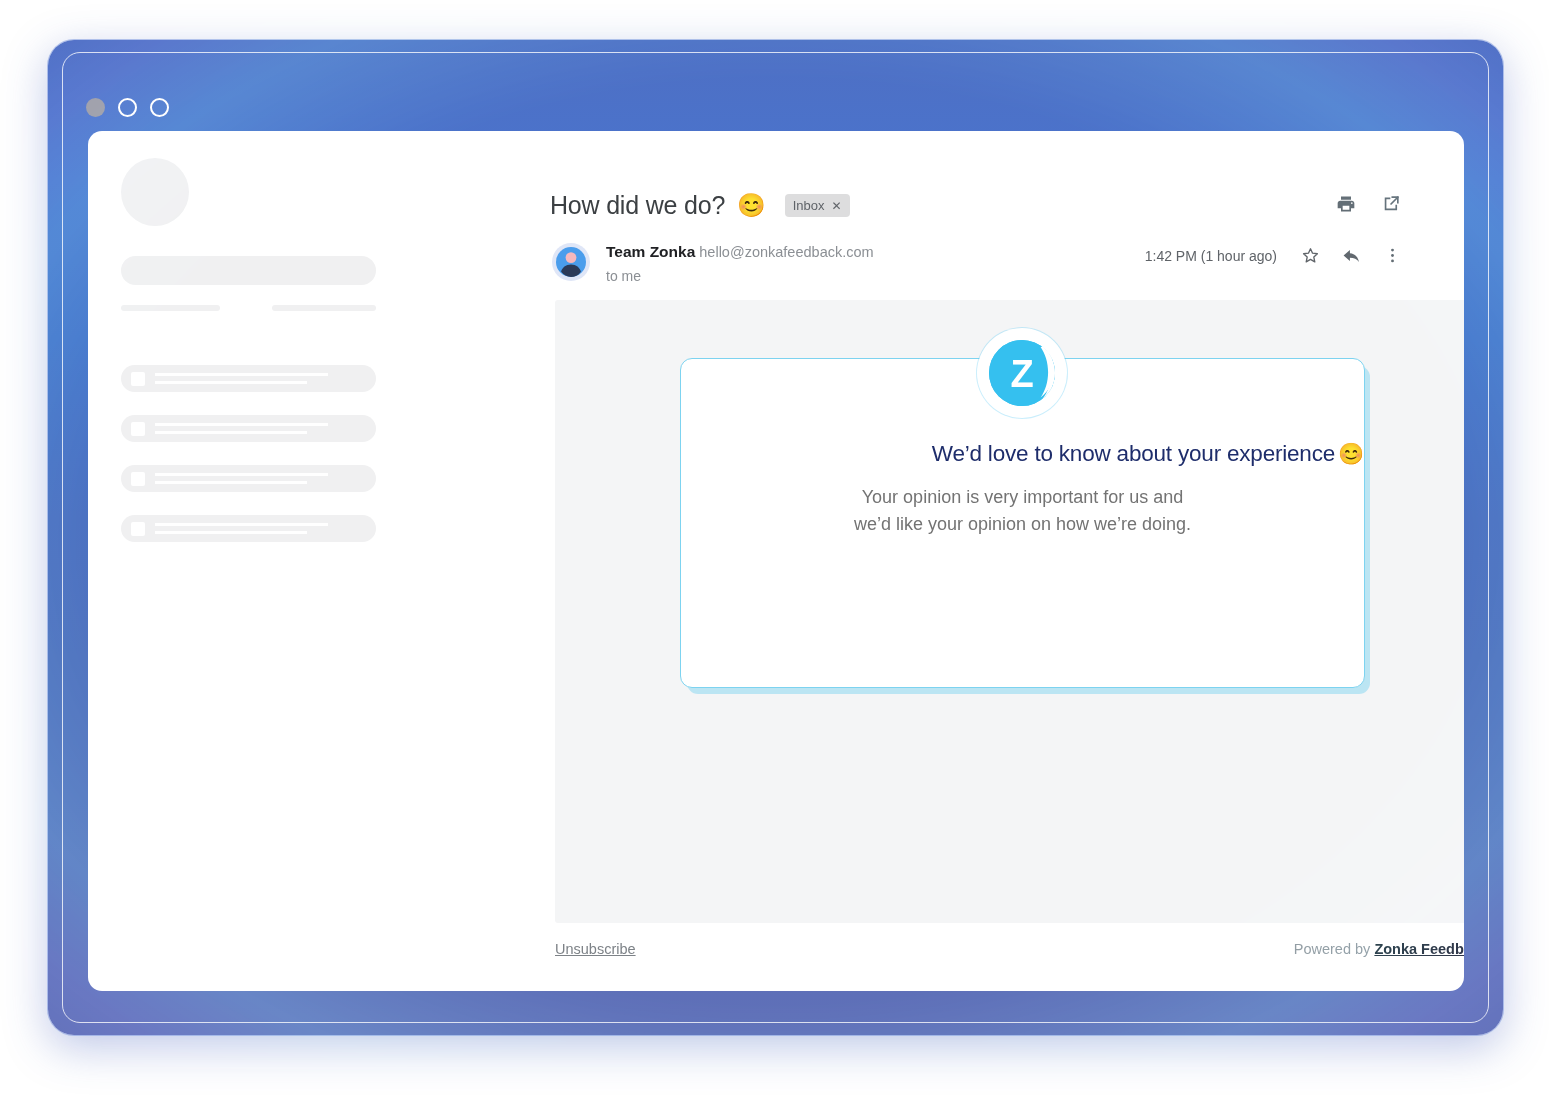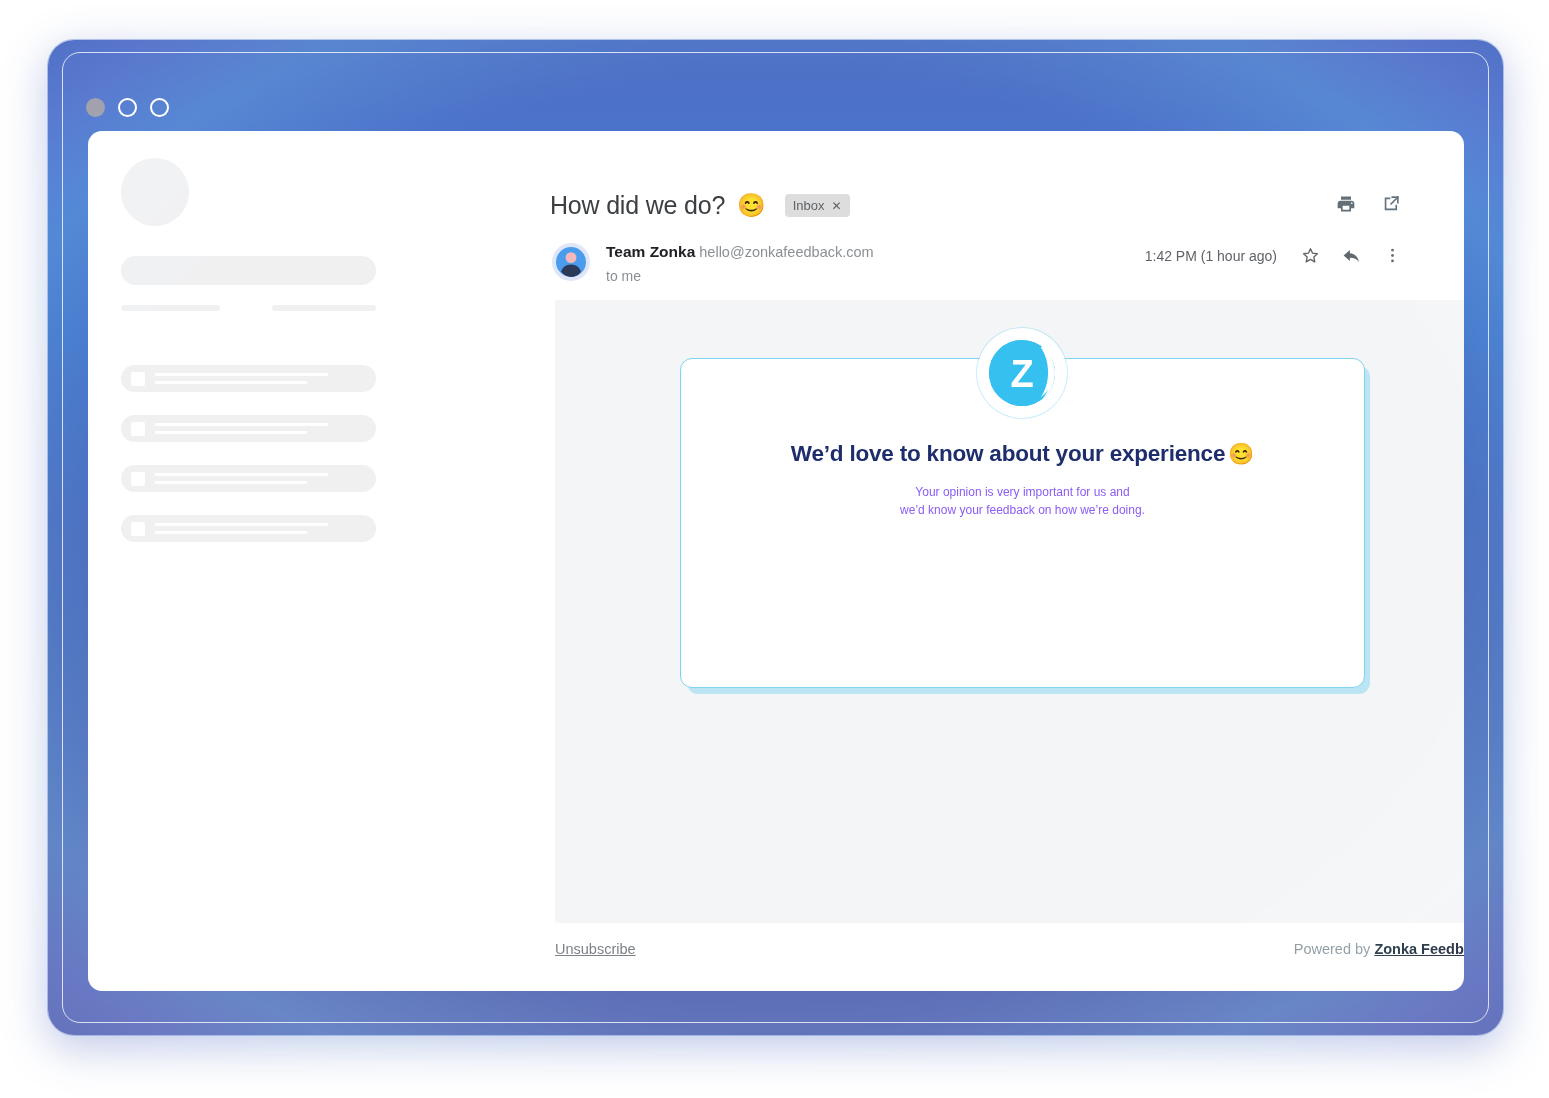--- a/index.html
+++ b/index.html
@@ -289,35 +289,35 @@
     border: 1.6px solid #7dd3f0;
     border-radius: 12px;
     box-shadow: 6px 7px 0 -1px rgba(125,211,240,0.48);
     z-index: 2;
   }
 
   #card-heading {
     position: absolute;
     left: 0; right: 0;
     top: 82px;
-    text-align: center;
+    text-align: right;
     font-size: 22.5px;
-    font-weight: 700;
+    font-weight: 400;
     color: #1e2d6b;
     letter-spacing: -0.2px;
   }
   #card-heading-emoji { font-size: 21px; margin-left: 3px; }
 
   #card-subtext {
     position: absolute;
     left: 0; right: 0;
     top: 125px;
     text-align: center;
-    font-size: 12px;
-    color: #8b5cf6;
+    font-size: 18px;
+    color: #737373;
     line-height: 1.48;
   }
 
   #cta-button {
     position: absolute;
     left: 50%;
     top: 208px;
     transform: translateX(-50%);
     background: #f94b4b;
     color: #ffffff;
@@ -476,21 +476,21 @@
             <text x="36" y="50" font-family="Liberation Sans, sans-serif" font-size="38" font-weight="bold" fill="#ffffff" text-anchor="middle">Z</text>
           </svg>
         </div>
 
         <div id="feedback-card">
           <div id="card-heading">
             <span>We’d love to know about your experience</span><span id="card-heading-emoji">😊</span>
           </div>
           <div id="card-subtext">
             <div>Your opinion is very important for us and</div>
-            <div>we’d know your feedback on how we’re doing.</div>
+            <div>we’d like your opinion on how we’re doing.</div>
           </div>
         </div>
       </div>
 
       <div id="email-footer">
         <span id="unsubscribe-link">Unsubscribe</span>
         <span id="powered-by">
           <span>Powered by </span><span id="powered-by-brand">Zonka Feedback</span>
         </span>
       </div>

